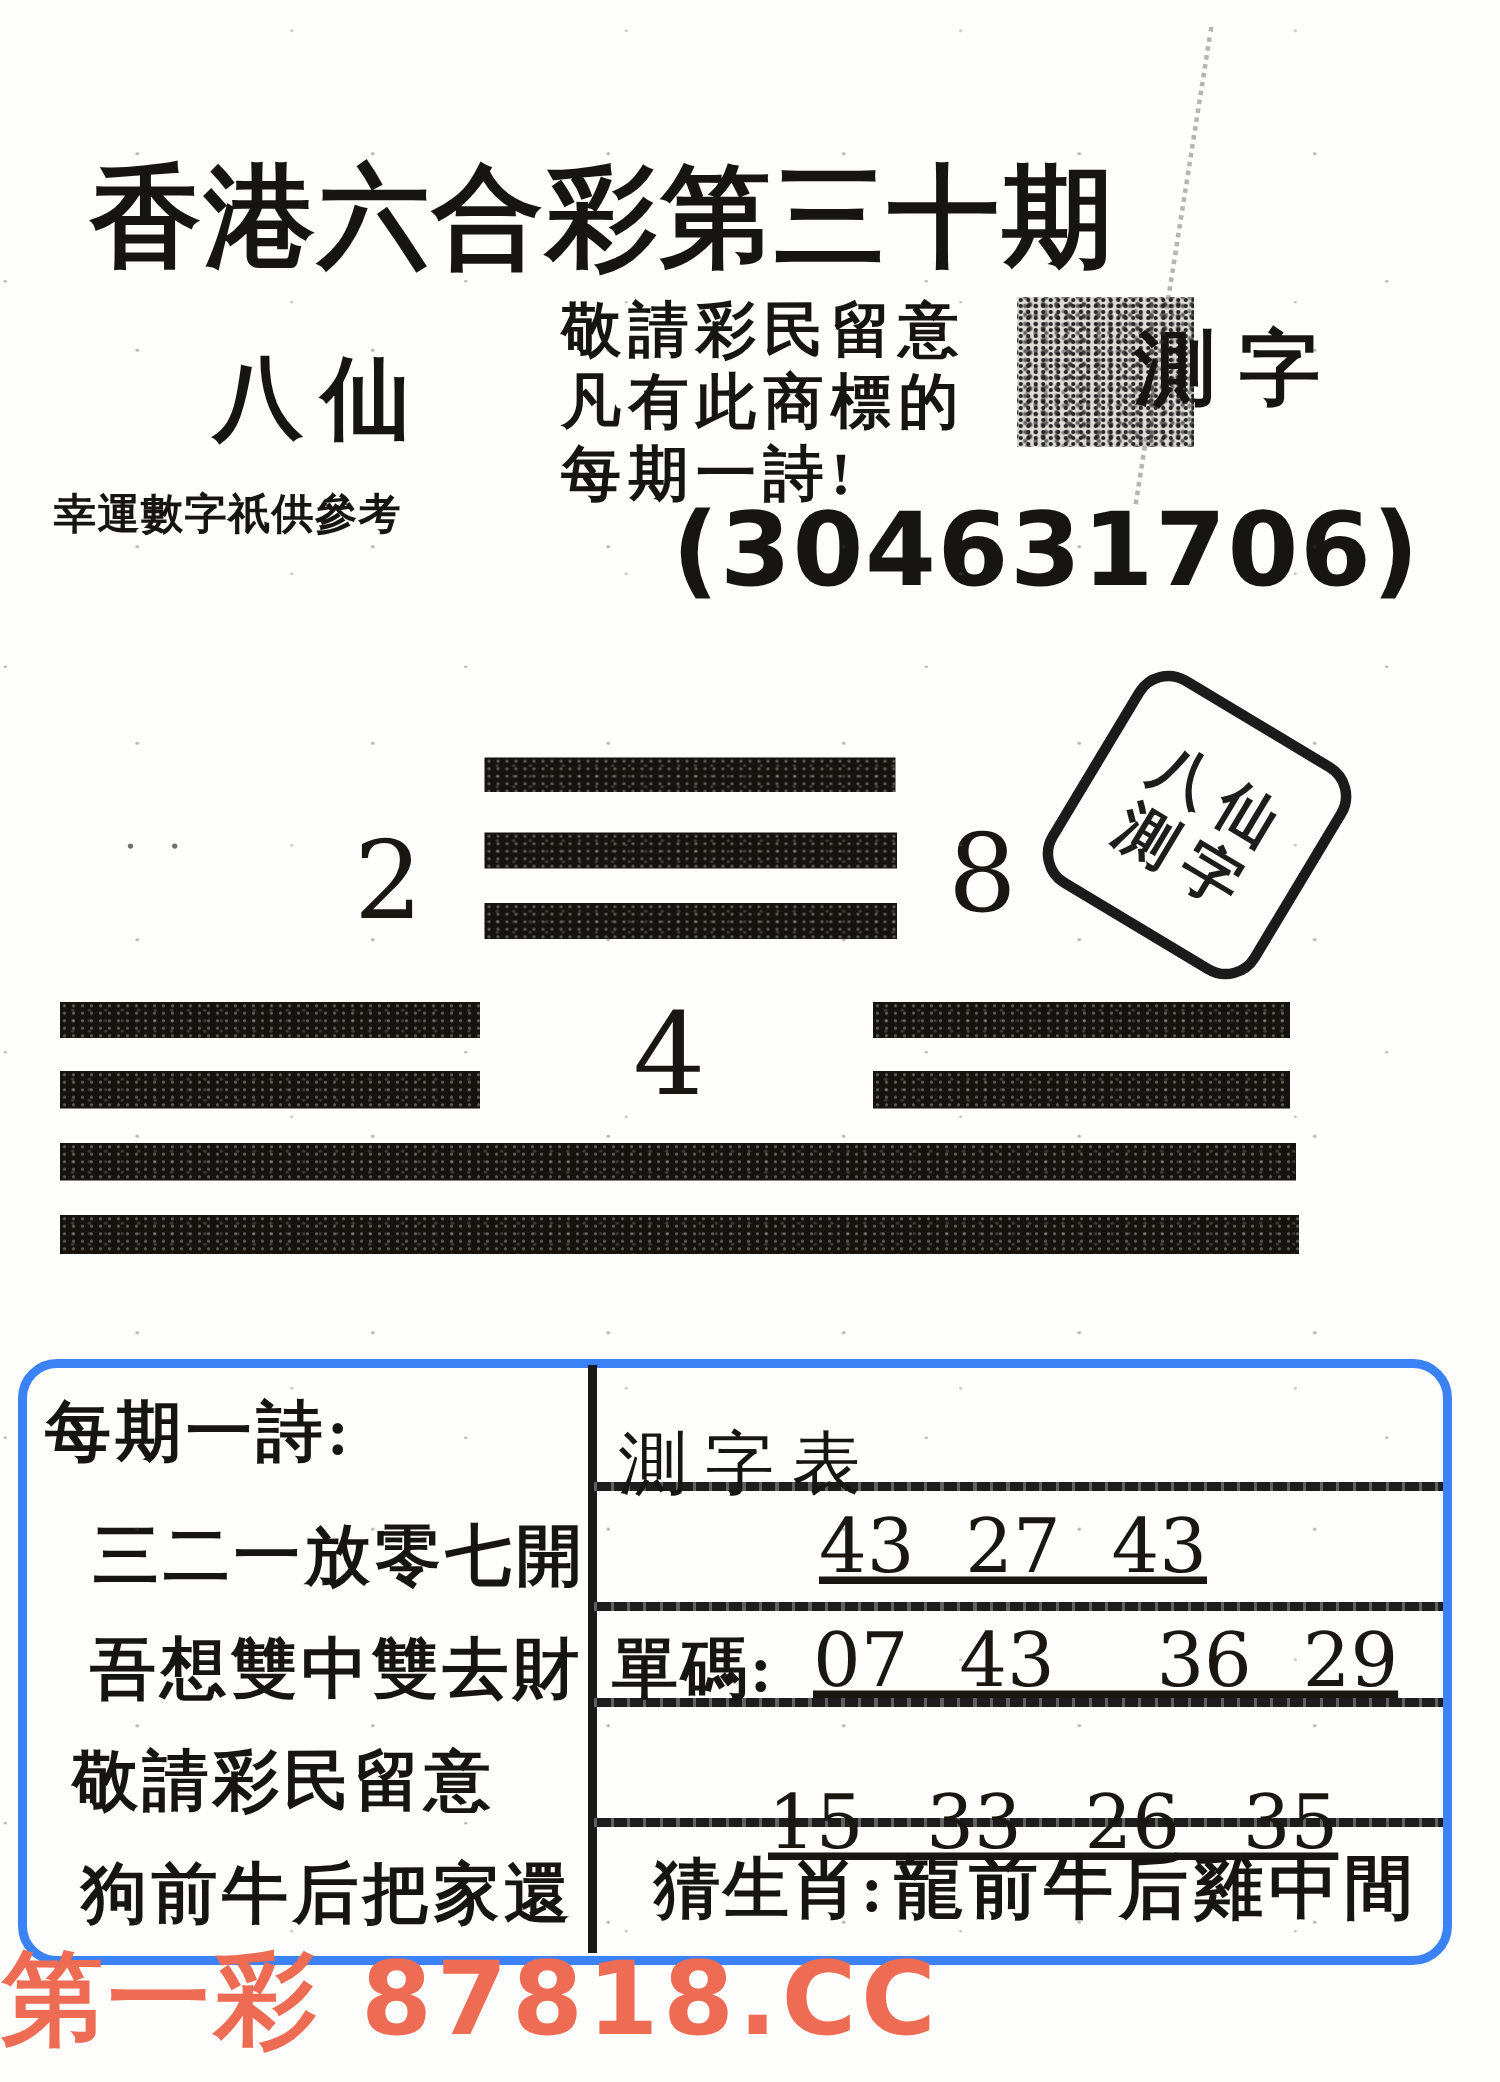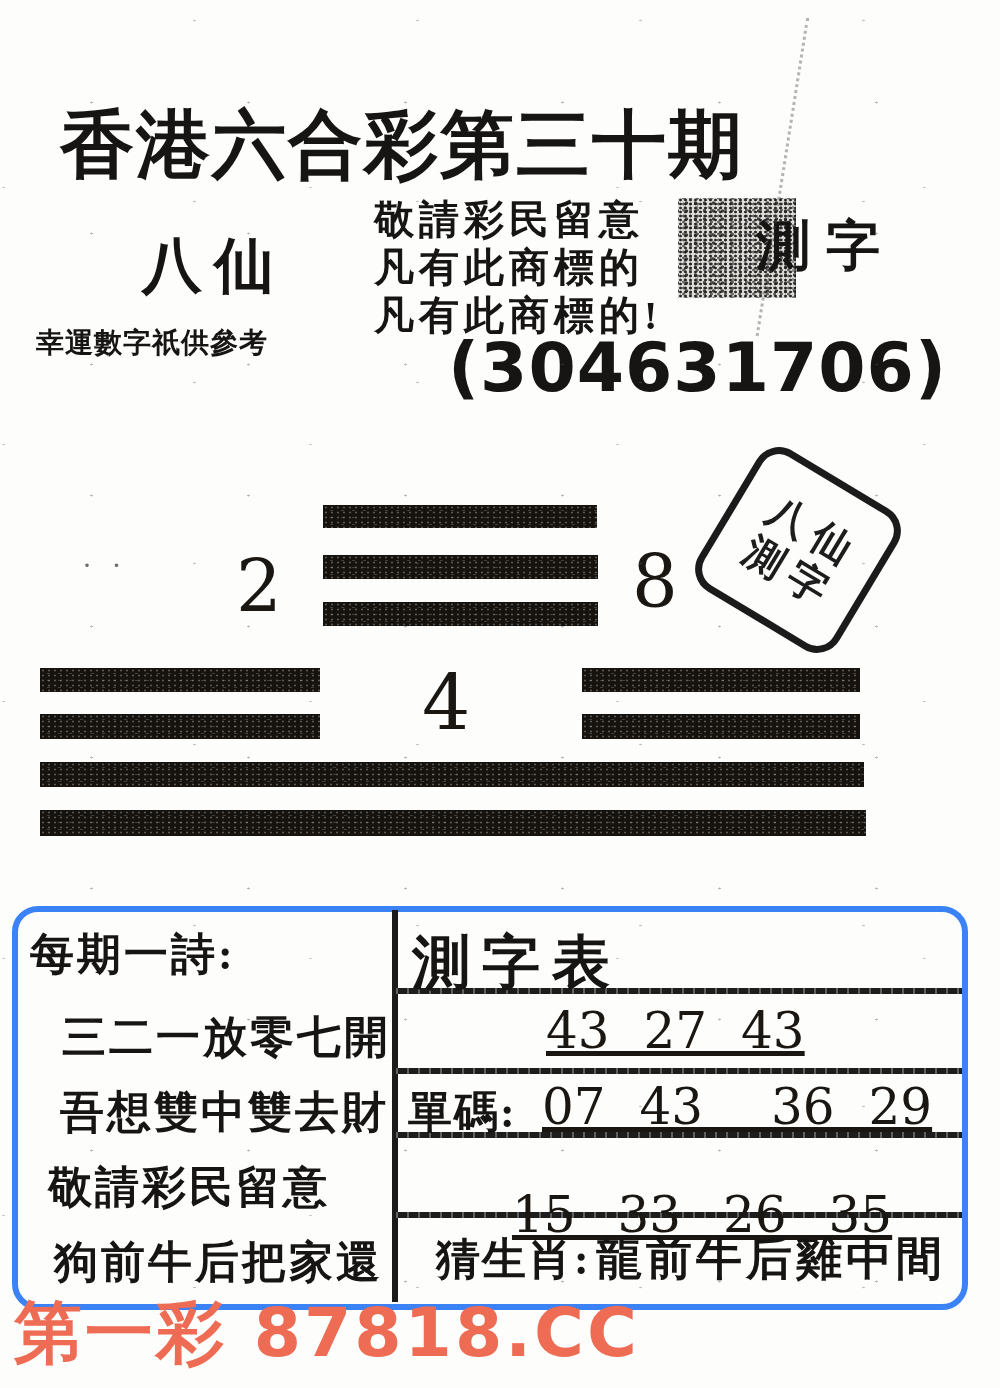--- a/index.html
+++ b/index.html
@@ -66,31 +66,31 @@
     left:12px;top:906px;width:944px;height:392px;
     border:6px solid #3b82f6;border-radius:26px;
   }
   .vrule{position:absolute;left:374px;top:-2px;width:6px;height:392px;background:#1a1a1a;}
   .hrule{
     position:absolute;left:378px;width:566px;height:6px;background:#1d1d1d;
     background-image:repeating-linear-gradient(90deg, rgba(255,255,255,.30) 0 2px, transparent 2px 11px);
   }
   .poem-head{left:12px;top:13px;font-size:44px;letter-spacing:3px;font-weight:600;white-space:nowrap;}
   .poem-line{font-size:44px;letter-spacing:3px;font-weight:600;white-space:nowrap;}
-  .chart-head{left:394px;top:12px;font-size:58px;letter-spacing:12px;font-weight:700;}
+  .chart-head{left:394px;top:33px;font-size:46px;letter-spacing:12px;font-weight:400;}
   .row-label{font-size:44px;font-weight:600;letter-spacing:2px;white-space:nowrap;}
   .vals{
     font-size:50px;font-family:"DejaVu Serif","Liberation Serif",serif;
     white-space:pre;word-spacing:18px;color:#1a1713;text-decoration:underline;
   }
   .vals-wide{word-spacing:26px;}
   .zodiac-vals{font-size:46px;font-weight:600;letter-spacing:4px;white-space:nowrap;}
   
   .watermark{
-    left:14px;top:1288px;font-size:68px;font-weight:900;letter-spacing:3px;
+    left:1px;top:1288px;font-size:68px;font-weight:900;letter-spacing:3px;
     font-family:"DejaVu Sans","Liberation Sans",sans-serif;
     color:#ee6b54;white-space:nowrap;
   }
   
   .scanline{
     left:806px;top:18px;height:322px;width:0;
     border-left:3px dotted rgba(70,70,70,.40);
     transform:rotate(9deg);transform-origin:top center;
   }
   .dots{left:82px;top:548px;font-size:30px;color:#6f6f6f;letter-spacing:6px;}
@@ -99,21 +99,21 @@
 <body>
 
 <div class="page">
 
   <div class="abs title">香港六合彩第三十期</div>
   <div class="abs brand cjk">八仙</div>
 
   <div class="abs notice">
     <div>敬請彩民留意</div>
     <div>凡有此商標的</div>
-    <div>凡有此商標的!</div>
+    <div>每期一詩!</div>
   </div>
 
   <div class="abs tm-box"></div>
   <div class="abs tm-text">測字</div>
 
   <div class="abs lucky-label">幸運數字祇供參考</div>
   <div class="abs lucky-number">(304631706)</div>
 
   <div>
     <div class="bar" style="left:323px;top:505px;width:274px;height:23px;"></div>

